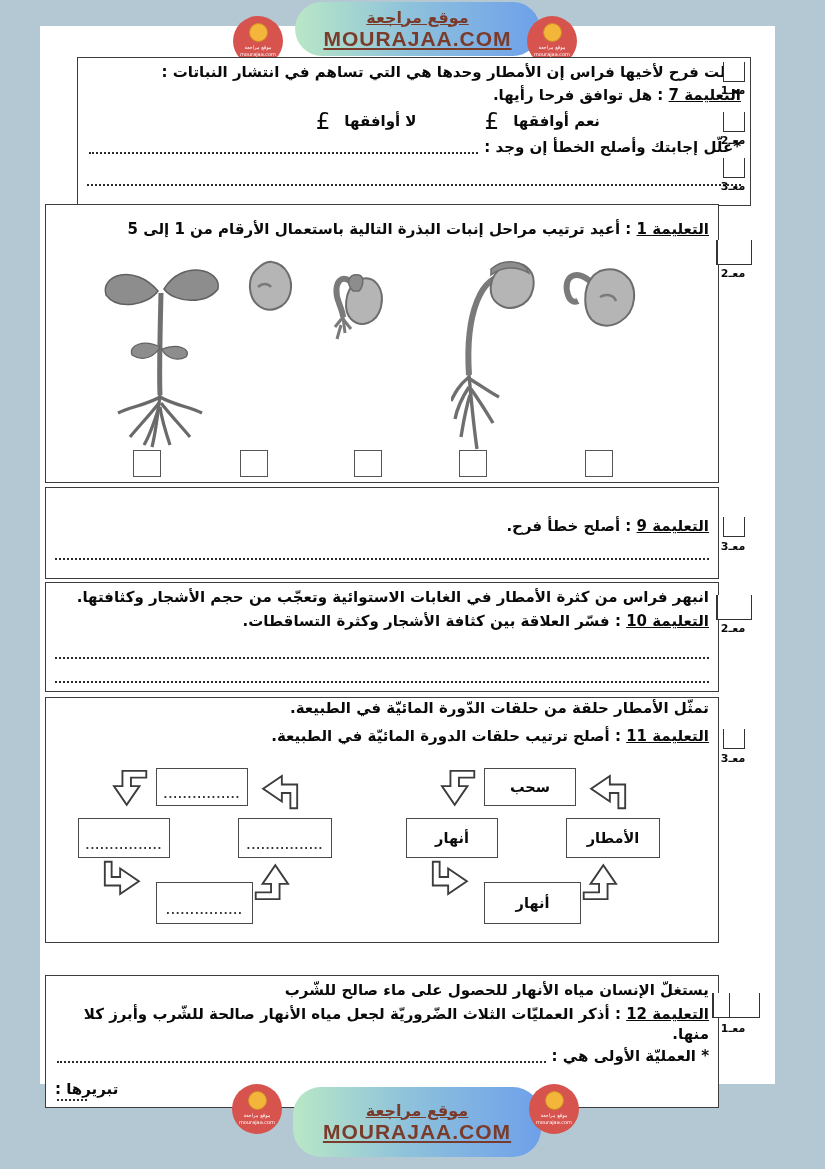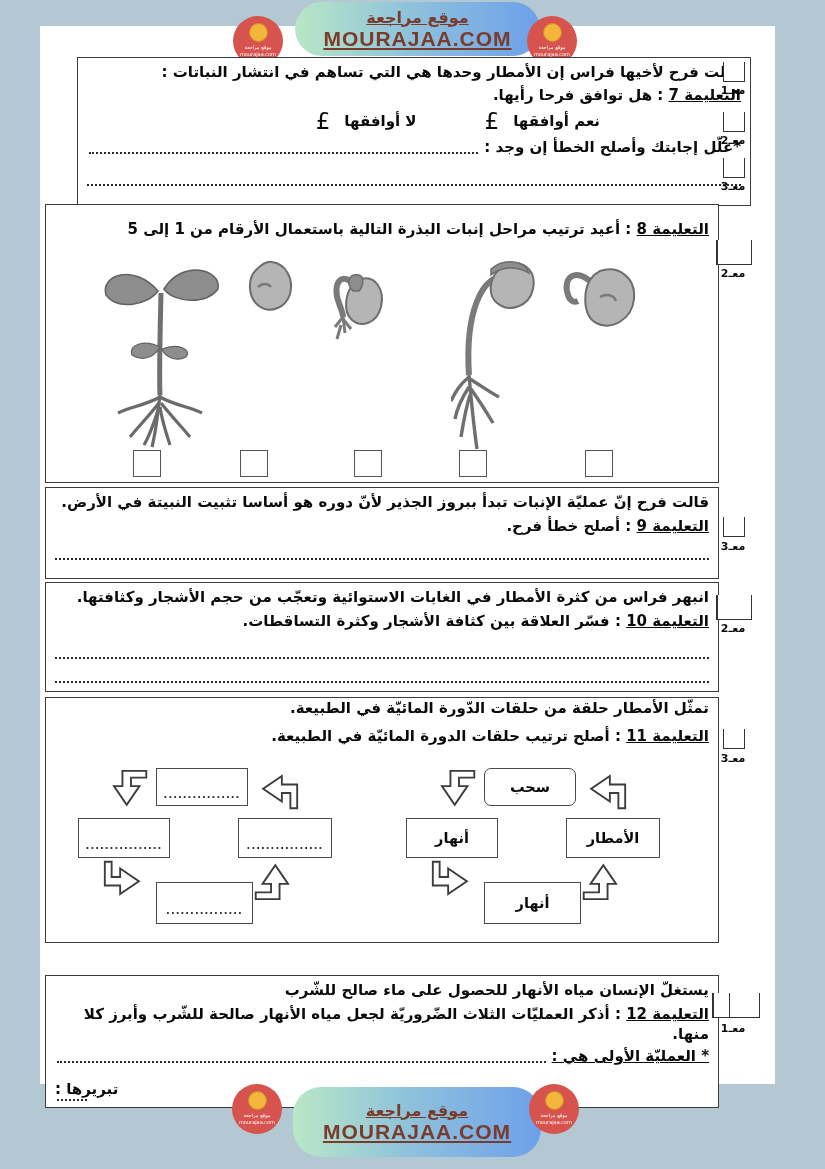--- a/index.html
+++ b/index.html
@@ -75,21 +75,21 @@
     </div>
     <div class="l flexrow" style="top:79px;">
       <span>*علّل إجابتك وأصلح الخطأ إن وجد :</span>
       <span class="dotfill"></span>
     </div>
     <div class="dotline" style="top:112px;height:14px;"></div>
   </div>
 
   <div class="sec" style="top:204px;height:277px;">
     <div class="l" style="top:14px;">
-      <span class="t">التعليمة 8</span>
+      <span class="t">التعليمة 1</span>
       <span class="ins">: أعيد ترتيب مراحل إنبات البذرة التالية باستعمال الأرقام من 1 إلى 5</span>
     </div>
 
     <svg class="seed" style="left:40px;top:50px;" width="150" height="194" viewBox="0 0 150 194">
       <path d="M75 38 C74 80 73 118 74 140" stroke="#707070" stroke-width="5" fill="none"></path>
       <path d="M72 36 C48 8 14 20 20 40 C32 56 62 50 72 36 Z" fill="#8d8d8d" stroke="#616161" stroke-width="1.5"></path>
       <path d="M78 34 C96 4 136 14 132 34 C120 50 88 48 78 34 Z" fill="#8d8d8d" stroke="#616161" stroke-width="1.5"></path>
       <path d="M74 92 C58 84 42 90 46 100 C58 108 70 100 74 92 Z" fill="#8d8d8d" stroke="#616161" stroke-width="1.2"></path>
       <path d="M76 94 C92 88 106 94 100 102 C88 108 78 100 76 94 Z" fill="#8d8d8d" stroke="#616161" stroke-width="1.2"></path>
       <g stroke="#6a6a6a" stroke-width="3.2" fill="none">
@@ -141,21 +141,20 @@
     </svg>
 
     <div class="ansbox" style="left:87px;top:245px;"></div>
     <div class="ansbox" style="left:194px;top:245px;"></div>
     <div class="ansbox" style="left:308px;top:245px;"></div>
     <div class="ansbox" style="left:413px;top:245px;"></div>
     <div class="ansbox" style="left:539px;top:245px;"></div>
   </div>
 
   <div class="sec" style="top:487px;height:90px;">
-    <div class="l" style="top:4px;">قالت فرح إنّ عمليّة الإنبات تبدأ ببروز الجذير لأنّ دوره هو أساسا تثبيت النبيتة في الأرض.</div>
     <div class="l" style="top:28px;">
       <span class="t">التعليمة 9</span>
       <span class="ins">: أصلح خطأ فرح.</span>
     </div>
     <div class="dotline" style="top:56px;height:14px;"></div>
   </div>
 
   <div class="sec" style="top:582px;height:108px;">
     <div class="l" style="top:4px;">انبهر فراس من كثرة الأمطار في الغابات الاستوائية وتعجّب من حجم الأشجار وكثافتها.</div>
     <div class="l" style="top:28px;">
@@ -192,21 +191,21 @@
     <svg class="arrow" style="left:212px;top:66px;transform:rotate(90deg);" viewBox="0 0 54 54">
         <path d="M52 8 L24 8 L24 26 L14 26 L29 48 L44 26 L34 26 L34 16 L52 16 Z" fill="#fff" stroke="#3c3c3c" stroke-width="2.2"></path>
       </svg>
     <svg class="arrow" style="left:208px;top:162px;transform:rotate(180deg);" viewBox="0 0 54 54">
         <path d="M52 8 L24 8 L24 26 L14 26 L29 48 L44 26 L34 26 L34 16 L52 16 Z" fill="#fff" stroke="#3c3c3c" stroke-width="2.2"></path>
       </svg>
     <svg class="arrow" style="left:52px;top:162px;transform:rotate(-90deg);" viewBox="0 0 54 54">
         <path d="M52 8 L24 8 L24 26 L14 26 L29 48 L44 26 L34 26 L34 16 L52 16 Z" fill="#fff" stroke="#3c3c3c" stroke-width="2.2"></path>
       </svg>
 
-    <div class="cyc" style="left:438px;top:70px;width:90px;height:36px;border-radius:7px;">
+    <div class="cyc" style="left:438px;top:70px;width:90px;height:36px;">
         <span>سحب</span>
       </div>
     <div class="cyc" style="left:360px;top:120px;width:90px;height:38px;">
         <span>أنهار</span>
       </div>
     <div class="cyc" style="left:520px;top:120px;width:92px;height:38px;">
         <span>الأمطار</span>
       </div>
     <div class="cyc" style="left:438px;top:184px;width:95px;height:40px;">
         <span>أنهار</span>
@@ -225,21 +224,21 @@
         <path d="M52 8 L24 8 L24 26 L14 26 L29 48 L44 26 L34 26 L34 16 L52 16 Z" fill="#fff" stroke="#3c3c3c" stroke-width="2.2"></path>
       </svg>
   </div>
 
   <div class="sec" style="top:948px;height:131px;margin-top:27px;">
     <div class="l" style="top:4px;">يستغلّ الإنسان مياه الأنهار للحصول على ماء صالح للشّرب</div>
     <div class="l" style="top:28px;">
       <span class="t">التعليمة 12</span>
       <span class="ins">: أذكر العمليّات الثلاث الضّروريّة لجعل مياه الأنهار صالحة للشّرب وأبرز كلا منها.</span>
     </div>
-    <div class="l flexrow" style="top:70px;text-decoration:underline;">
+    <div class="l flexrow" style="top:70px;">
       <span>* العمليّة الأولى هي :</span>
       <span class="dotfill"></span>
     </div>
     <div class="l flexrow" style="top:103px;flex-direction:column;">
       <span>تبريرها :</span>
       <span class="dotfill"></span>
     </div>
   </div>
 
   <div class="mark1" style="left:723px;top:62px;"></div>

